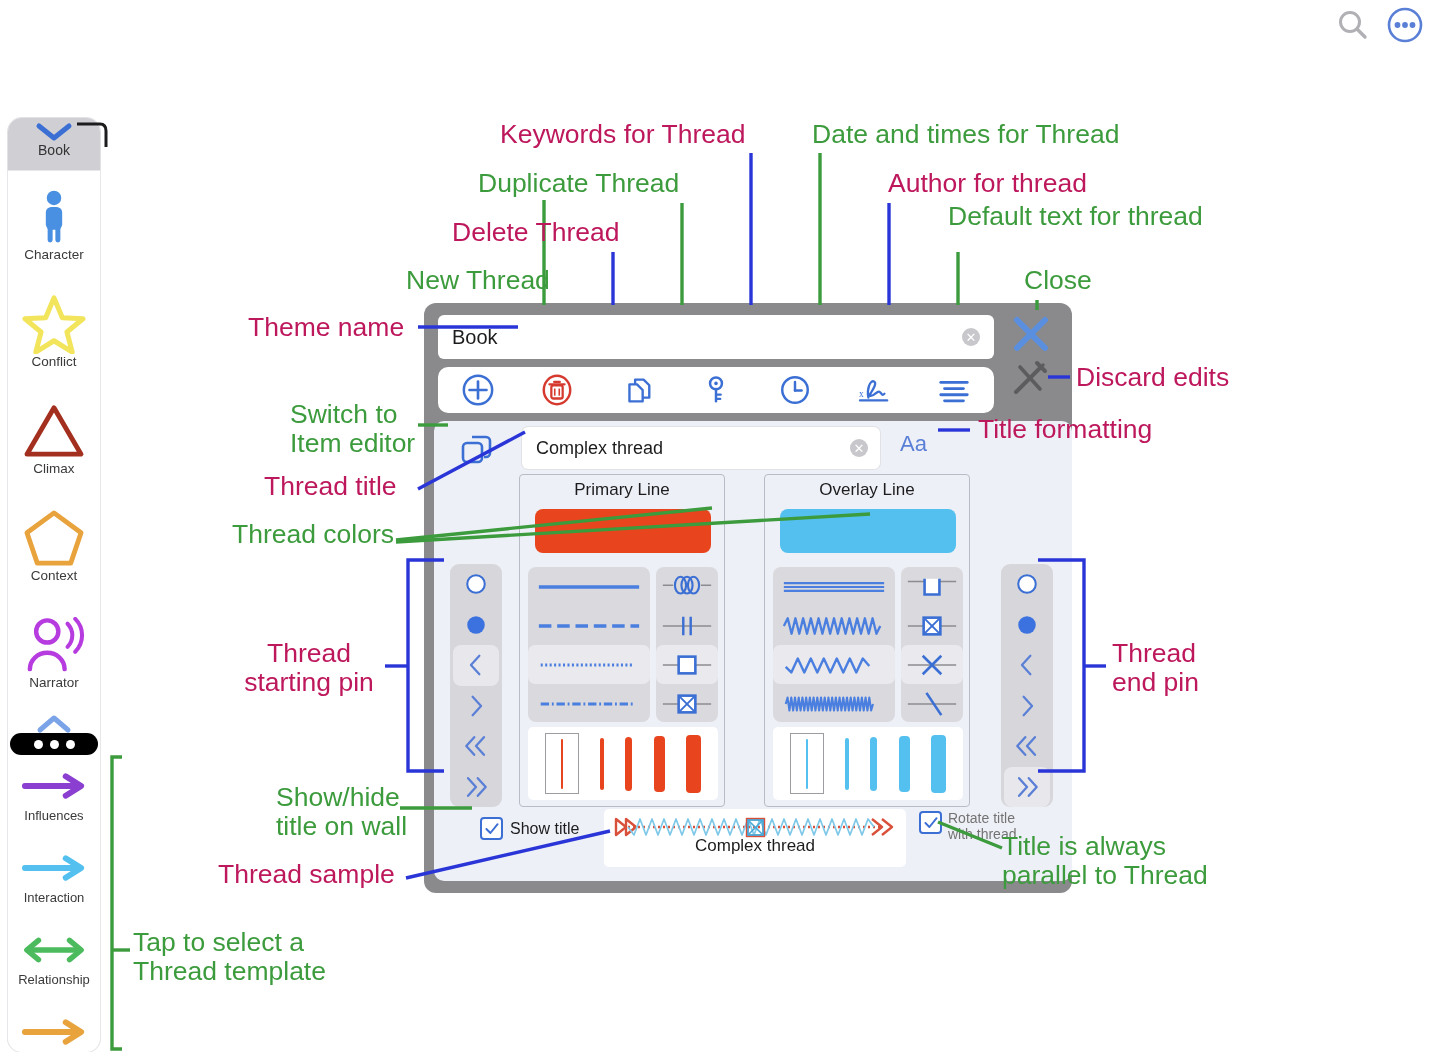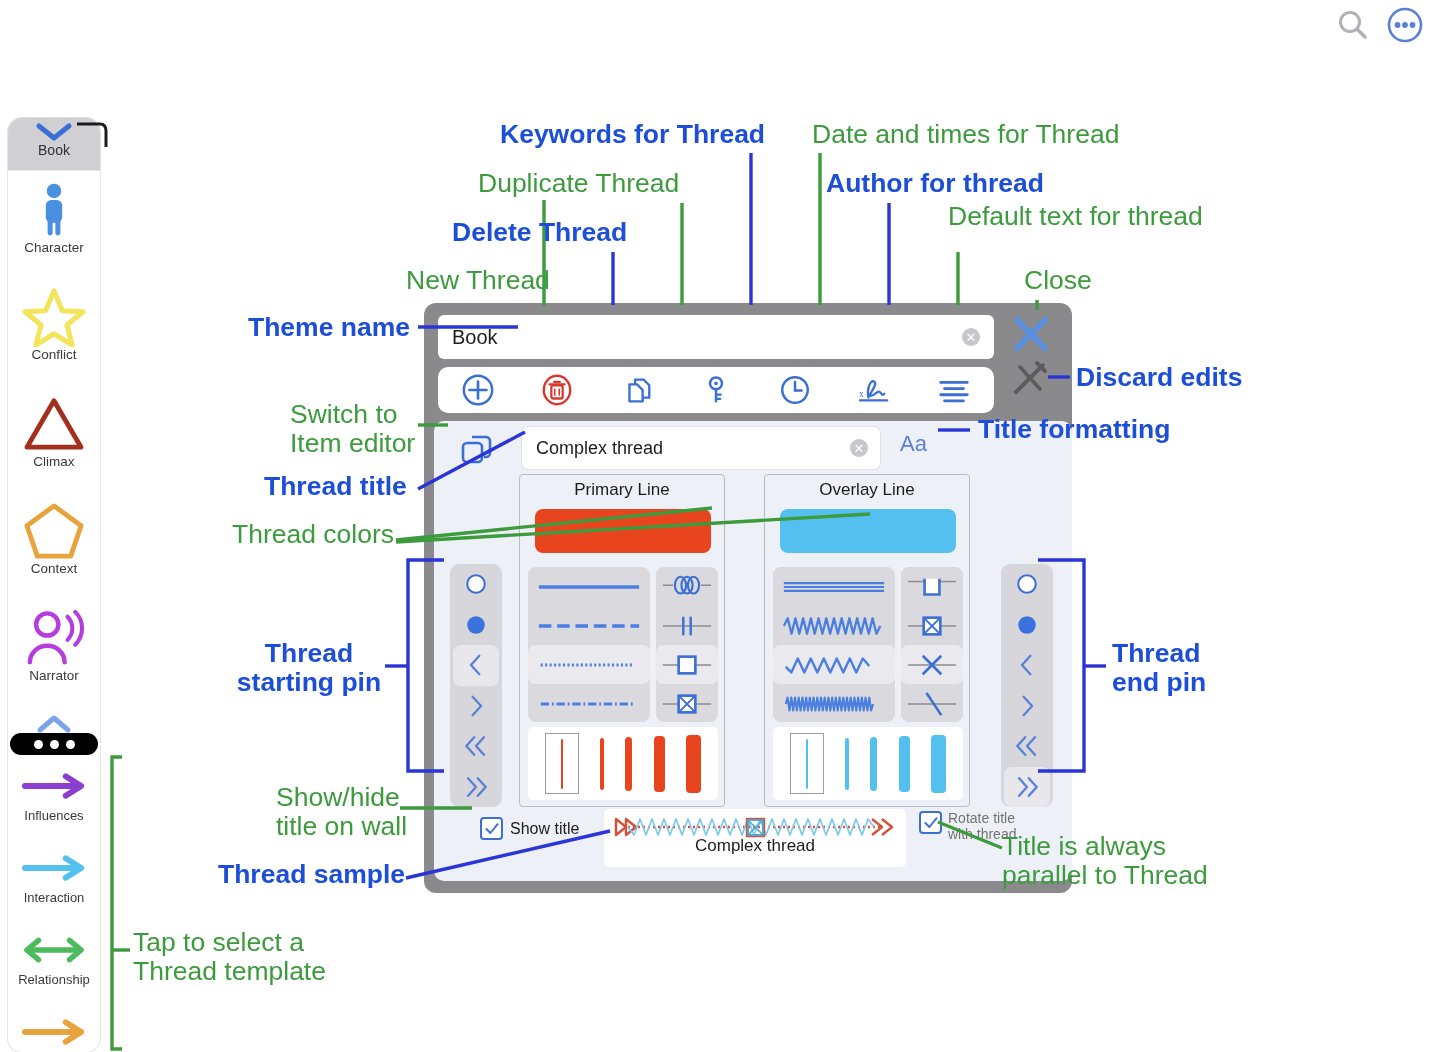--- a/index.html
+++ b/index.html
@@ -30,21 +30,21 @@
     display: flex; flex-direction: column; align-items: center; justify-content: flex-start;
     padding-top: 2px;
   }
   .sb-head .lbl { font-size: 14px; color: #333; margin-top: -2px; }
   .sb-corner { position: absolute; left: 76px; top: 122px; width: 32px; height: 26px; }
 
   .sb-list { position: absolute; left: 8px; top: 171px; width: 92px; height: 881px;
              border-radius: 0 0 14px 14px; background:#fff; overflow: hidden;
              box-shadow: 0 0 0 1px #e7e7ea; }
   .sb-item { width: 92px; height: 107px; display: flex; flex-direction: column;
-             align-items: center; justify-content: flex-start; padding-top: 8px; }
+             align-items: center; justify-content: flex-start; padding-top: 15px; }
   .sb-item .ic { height: 62px; display: flex; align-items: center; justify-content: center; }
   .sb-item .lbl { font-size: 13.5px; color: #3a3a3c; line-height: 1; }
 
   .sb-handle { position: absolute; left: 10px; top: 733px; width: 88px; height: 22px;
                background:#000; border-radius: 11px; display:flex; align-items:center;
                justify-content:center; gap:7px; }
   .sb-handle i { width: 9px; height: 9px; background:#fff; border-radius:50%; display:block; }
   .sb-chev { position:absolute; left: 36px; top: 714px; width: 36px; height: 20px; }
 
   .sb-item2 { width: 92px; height: 82px; display:flex; flex-direction:column;
@@ -138,21 +138,21 @@
   .rotate-wrap { position:absolute; left: 485px; top: 390px; display:flex; align-items:flex-start; gap:6px; }
   .rotate-wrap .t { font-size: 14px; color:#737373; line-height: 1.12; }
 
   .sample { position:absolute; left: 170px; top: 388px; width: 302px; height: 58px;
             background:#fff; border-radius: 5px; }
   .sample .cap { position:absolute; left:0; right:0; top: 27px; text-align:center;
                  font-size: 17px; color:#1c1c1e; }
 
   
   .ann { position:absolute; white-space: pre; line-height: 1.08; }
-  .ann.blue  { color:#1d4ed8;font-weight:bold; }
+  .ann.blue  { color:#be185d; }
   .ann.green { color:#3c9b3c; }
   .ann.f28 { font-size: 26.5px; }
 
   svg.ov { position:absolute; left:0; top:0; width:1438px; height:1052px;
            pointer-events:none; overflow:visible; }
 
   .caption { position:absolute; left: 538px; top: 978px; font-size: 26px;
              font-weight: bold; color:#e8983e; white-space:pre; }
 </style>
 </head>
@@ -681,21 +681,21 @@
       <line x1="1002" y1="848" x2="938" y2="822" stroke="#3c9b3c"></line>
 
       <polyline points="122,757 112,757 112,1049 122,1049" stroke="#3c9b3c"></polyline>
       <line x1="112" y1="950" x2="130" y2="950" stroke="#3c9b3c"></line>
     </g>
   </svg>
 
   <div class="ann blue f28" style="left:500px; top:120px;">Keywords for Thread</div>
   <div class="ann green f28" style="left:812px; top:120px;">Date and times for Thread</div>
   <div class="ann green f28" style="left:478px; top:169px;">Duplicate Thread</div>
-  <div class="ann blue f28" style="left:826px; top:169px;">Author for thread</div>
+  <div class="ann blue f28" style="left:888px; top:169px;">Author for thread</div>
   <div class="ann blue f28" style="left:452px; top:218px;">Delete Thread</div>
   <div class="ann green f28" style="left:948px; top:202px;">Default text for thread</div>
   <div class="ann green f28" style="left:406px; top:266px;">New Thread</div>
   <div class="ann green f28" style="left:1024px; top:266px;">Close</div>
 
   <div class="ann blue f28" style="left:248px; top:313px;">Theme name</div>
   <div class="ann blue f28" style="left:1076px; top:363px;">Discard edits</div>
 
   <div class="ann green f28" style="left:290px; top:400px; text-align:left; width:120px;"><span>Switch to</span><br><span>Item editor</span></div>
   <div class="ann blue f28" style="left:264px; top:472px;">Thread title</div>

